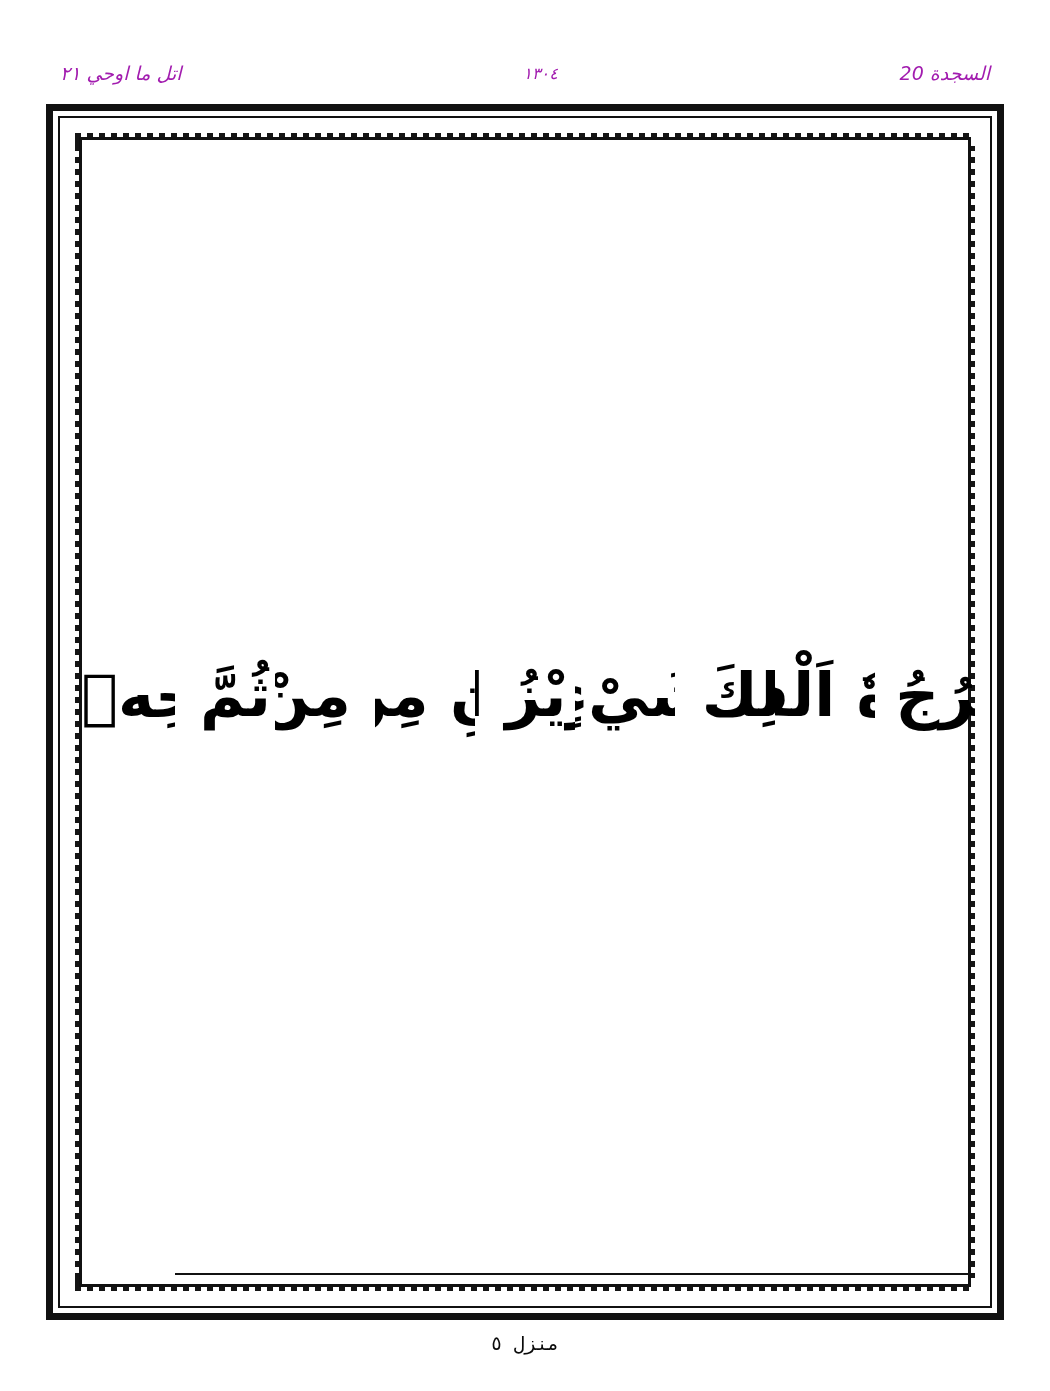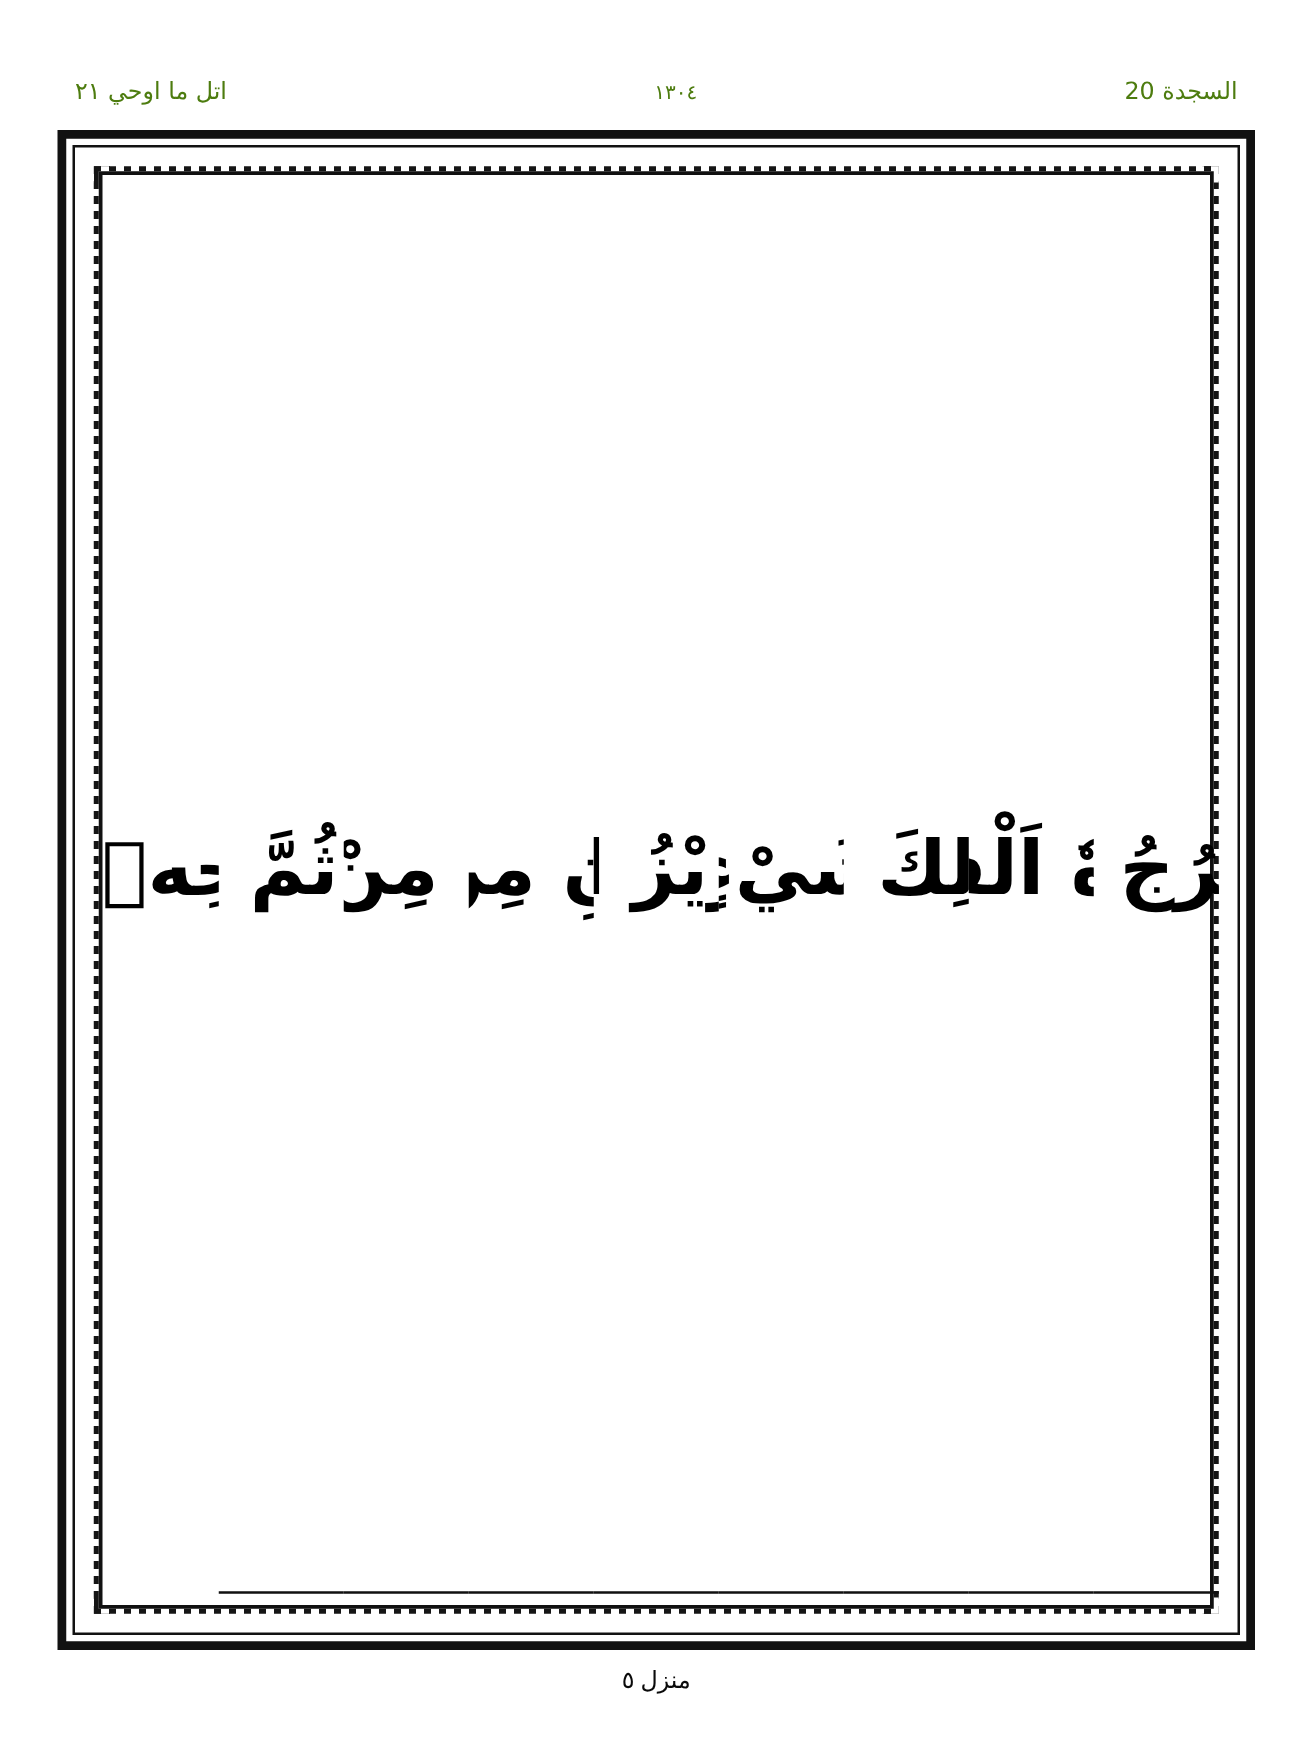--- a/index.html
+++ b/index.html
@@ -32,21 +32,22 @@
     display: flex;
     align-items: center;
     justify-content: space-between;
     direction: rtl;
   }
   .header-item {
     font-family: "DejaVu Sans", sans-serif;
     font-size: 19px;
     letter-spacing: 1px;
     white-space: nowrap;
-    color: #4d7c0f;
+    color: #a21caf;
+    font-style: italic;
   }
   .header-center {
     font-size: 16px;
     letter-spacing: 2px;
   }
 
   
   .frame-outer {
     position: absolute;
     top: 104px;
@@ -123,21 +124,21 @@
 
   
   .footer {
     position: absolute;
     top: 1332px;
     left: 0;
     width: 100%;
     text-align: center;
   }
   .footer-text {
-    font-family: Liberation Serif, serif;
+    font-family: Liberation Mono, monospace;
     font-size: 19px;
     letter-spacing: 1px;
     direction: rtl;
     color: #0a0a0a;
   }
 </style>
 </head>
 <body>
 
 <div class="page">

